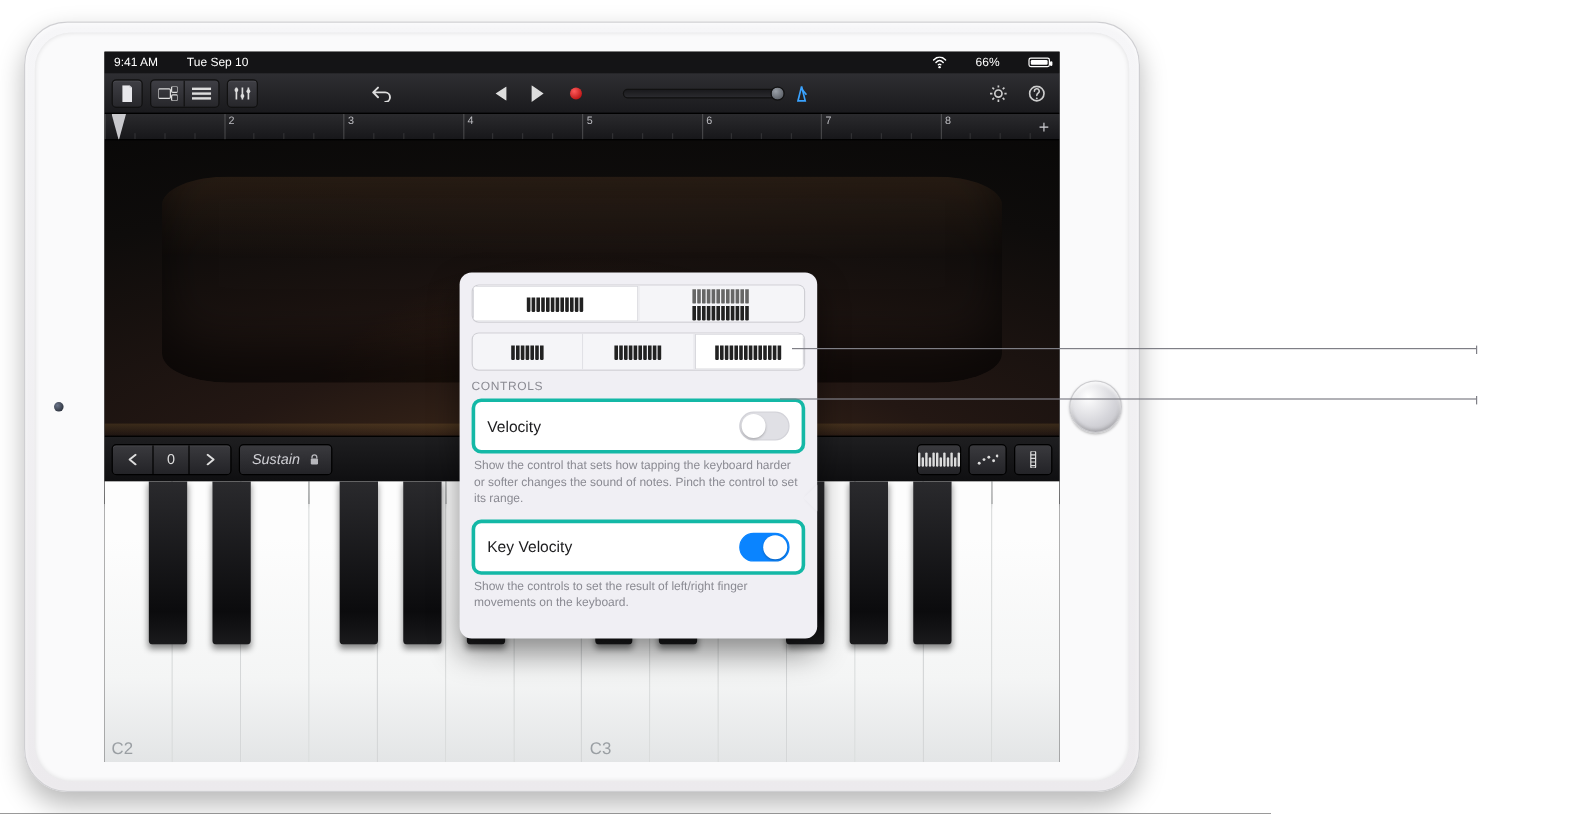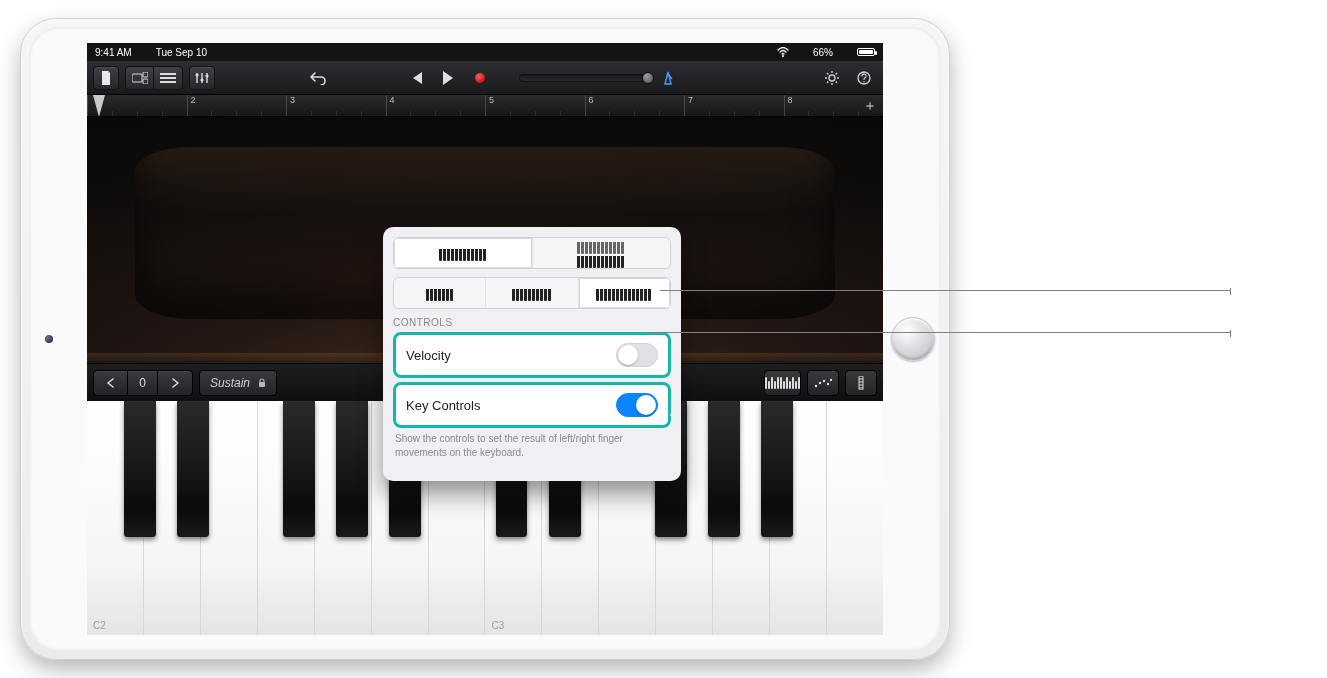--- a/index.html
+++ b/index.html
@@ -183,21 +183,21 @@
     overflow:hidden;
   }
   .white-keys{position:absolute;left:0;right:0;top:0;bottom:0;display:flex;}
   .white-key{
     flex:1;
     border-right: 1px solid #d5d7d8;
     background: linear-gradient(180deg,#fdfdfd 20%,#f4f5f5 70%,#e3e5e6 100%);
     position:relative;
   }
   .white-key:last-child{border-right:none;}
-  .white-key .label{position:absolute;left:6px;bottom:4px;color:#9a9fa3;font-size:10px;}
+  .white-key .label{position:absolute;left:6px;bottom:4px;color:#9a9fa3;font-size:14px;}
   .black-keys{position:absolute;left:0;right:0;top:0;height:58%;pointer-events:none;}
   .black-key{
     position:absolute;top:0;width:4%;height:100%;
     background:linear-gradient(180deg,#2a2a2d,#0b0b0d 80%,#1a1a1c);
     border-radius:0 0 3px 3px;
     box-shadow: 0 3px 5px rgba(0,0,0,.45);
   }
 
   
   .popover{
@@ -609,23 +609,24 @@
         </div>
 
         <div class="section-label">CONTROLS</div>
 
         <div class="list-row">
           <span class="row-title">Velocity</span>
           <span class="toggle" id="toggle-velocity">
               <span class="knob"></span>
             </span>
         </div>
+        <div class="hint">Show the control that sets how tapping the keyboard harder or softer changes the sound of notes. Pinch the control to set its range.</div>
 
         <div class="list-row">
-          <span class="row-title">Key Controls</span>
+          <span class="row-title">Key Velocity</span>
           <span class="toggle on" id="toggle-keycontrols">
               <span class="knob"></span>
             </span>
         </div>
         <div class="hint">Show the controls to set the result of left/right finger movements on the keyboard.</div>
       </div>
     </div>
   </div>
 </div>
 

